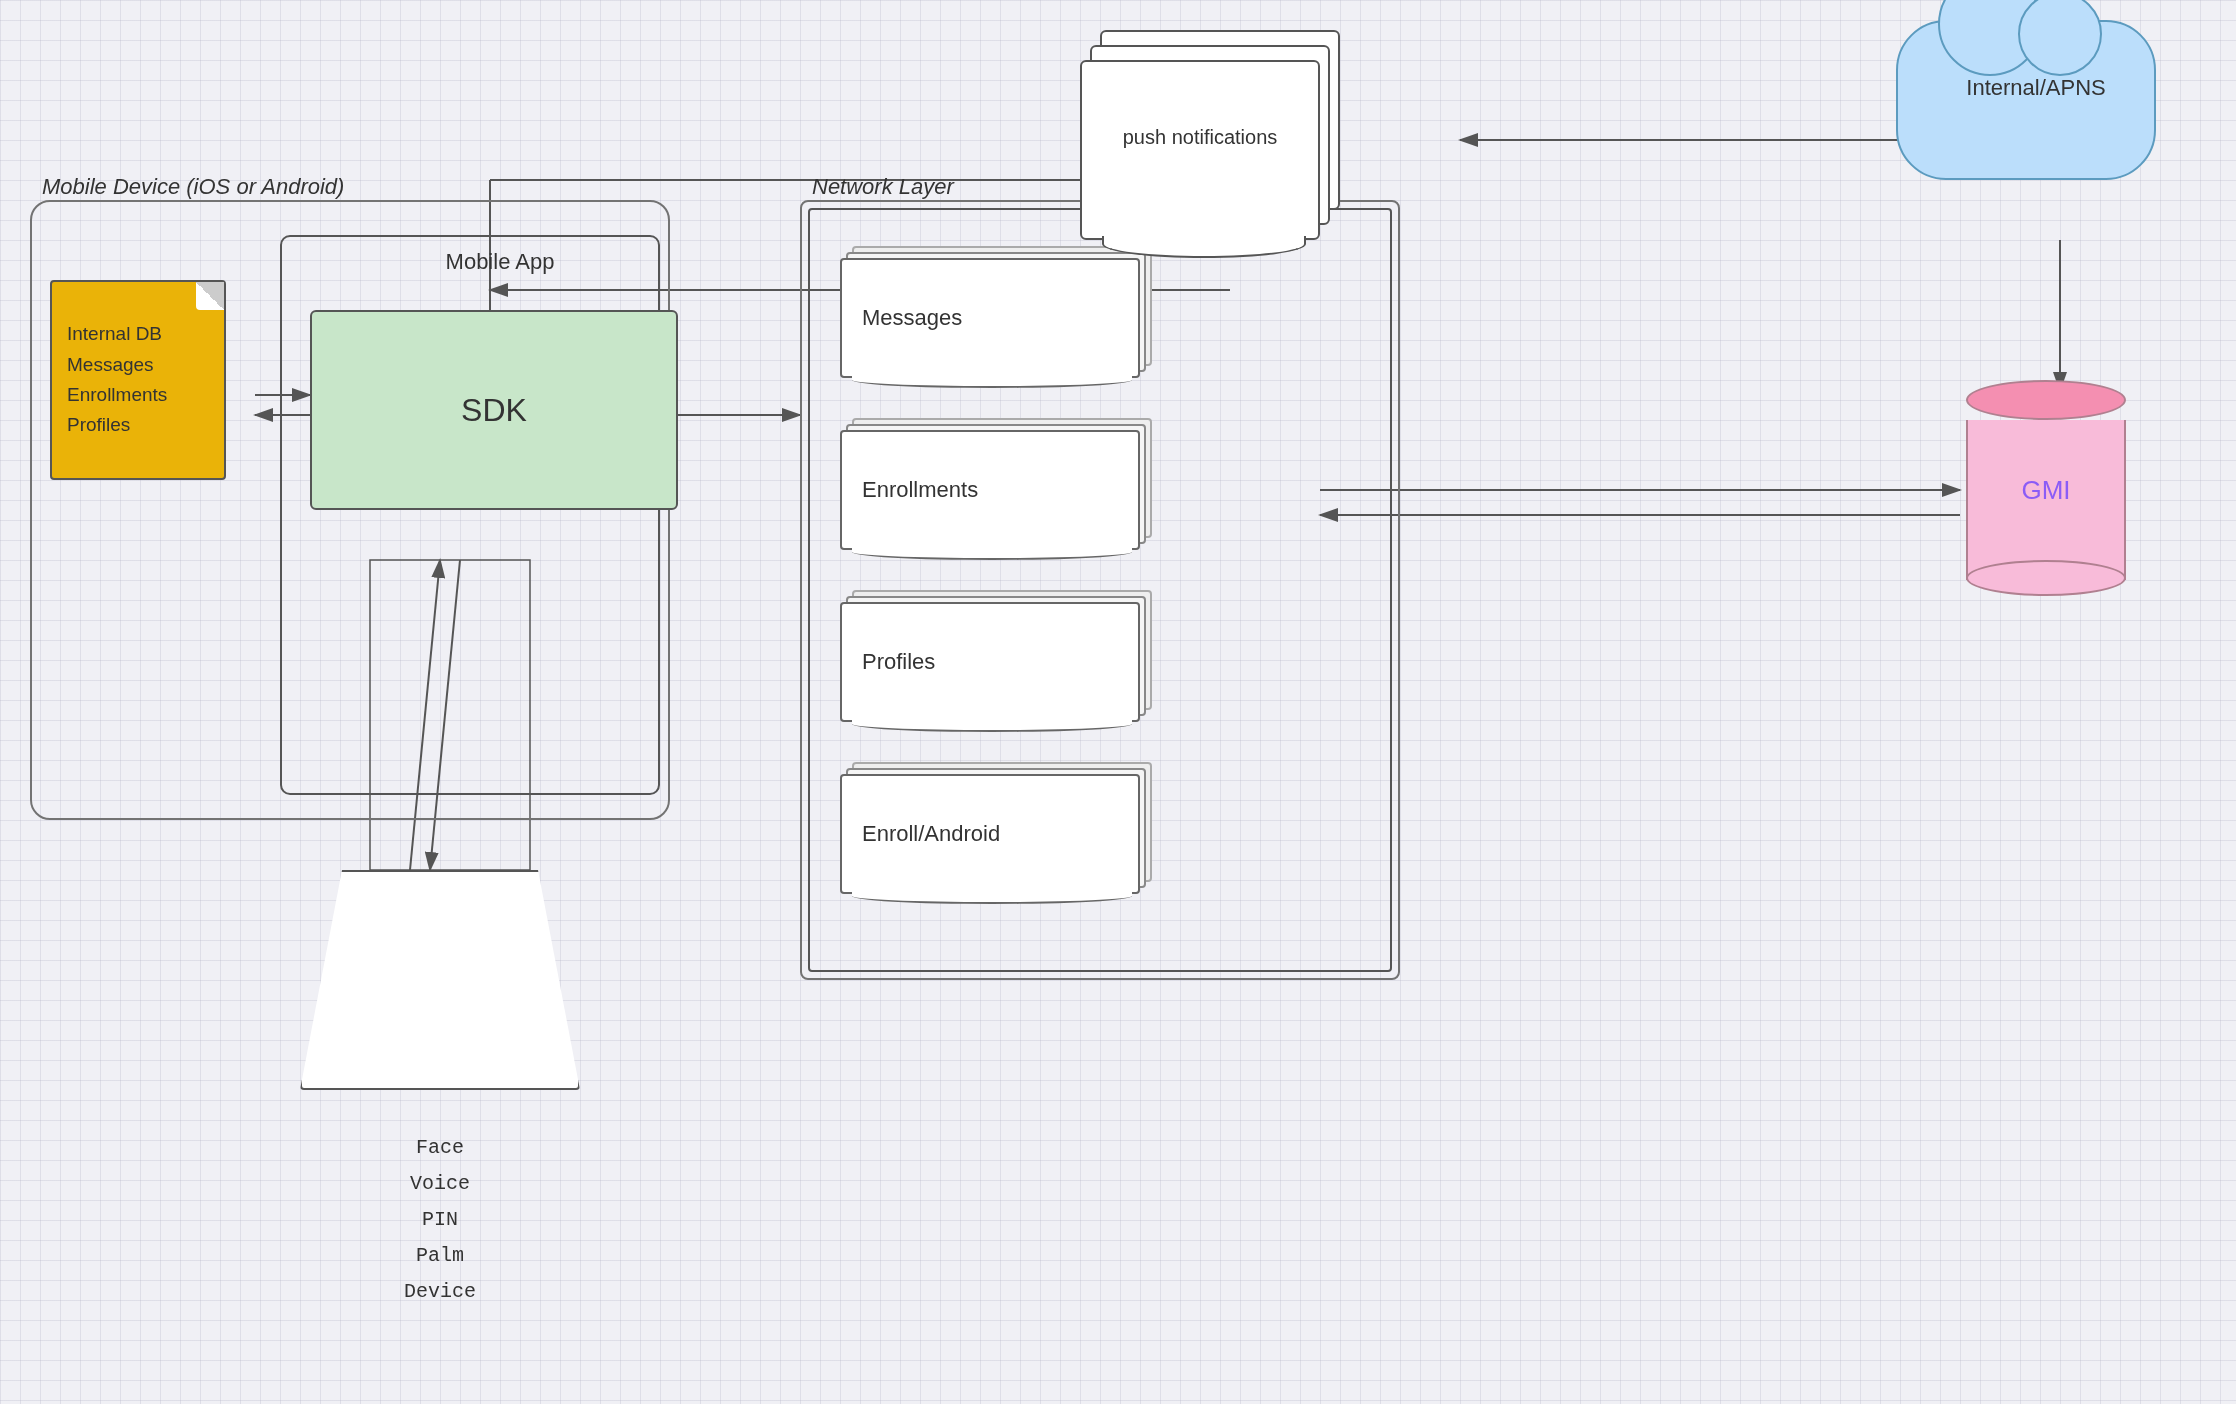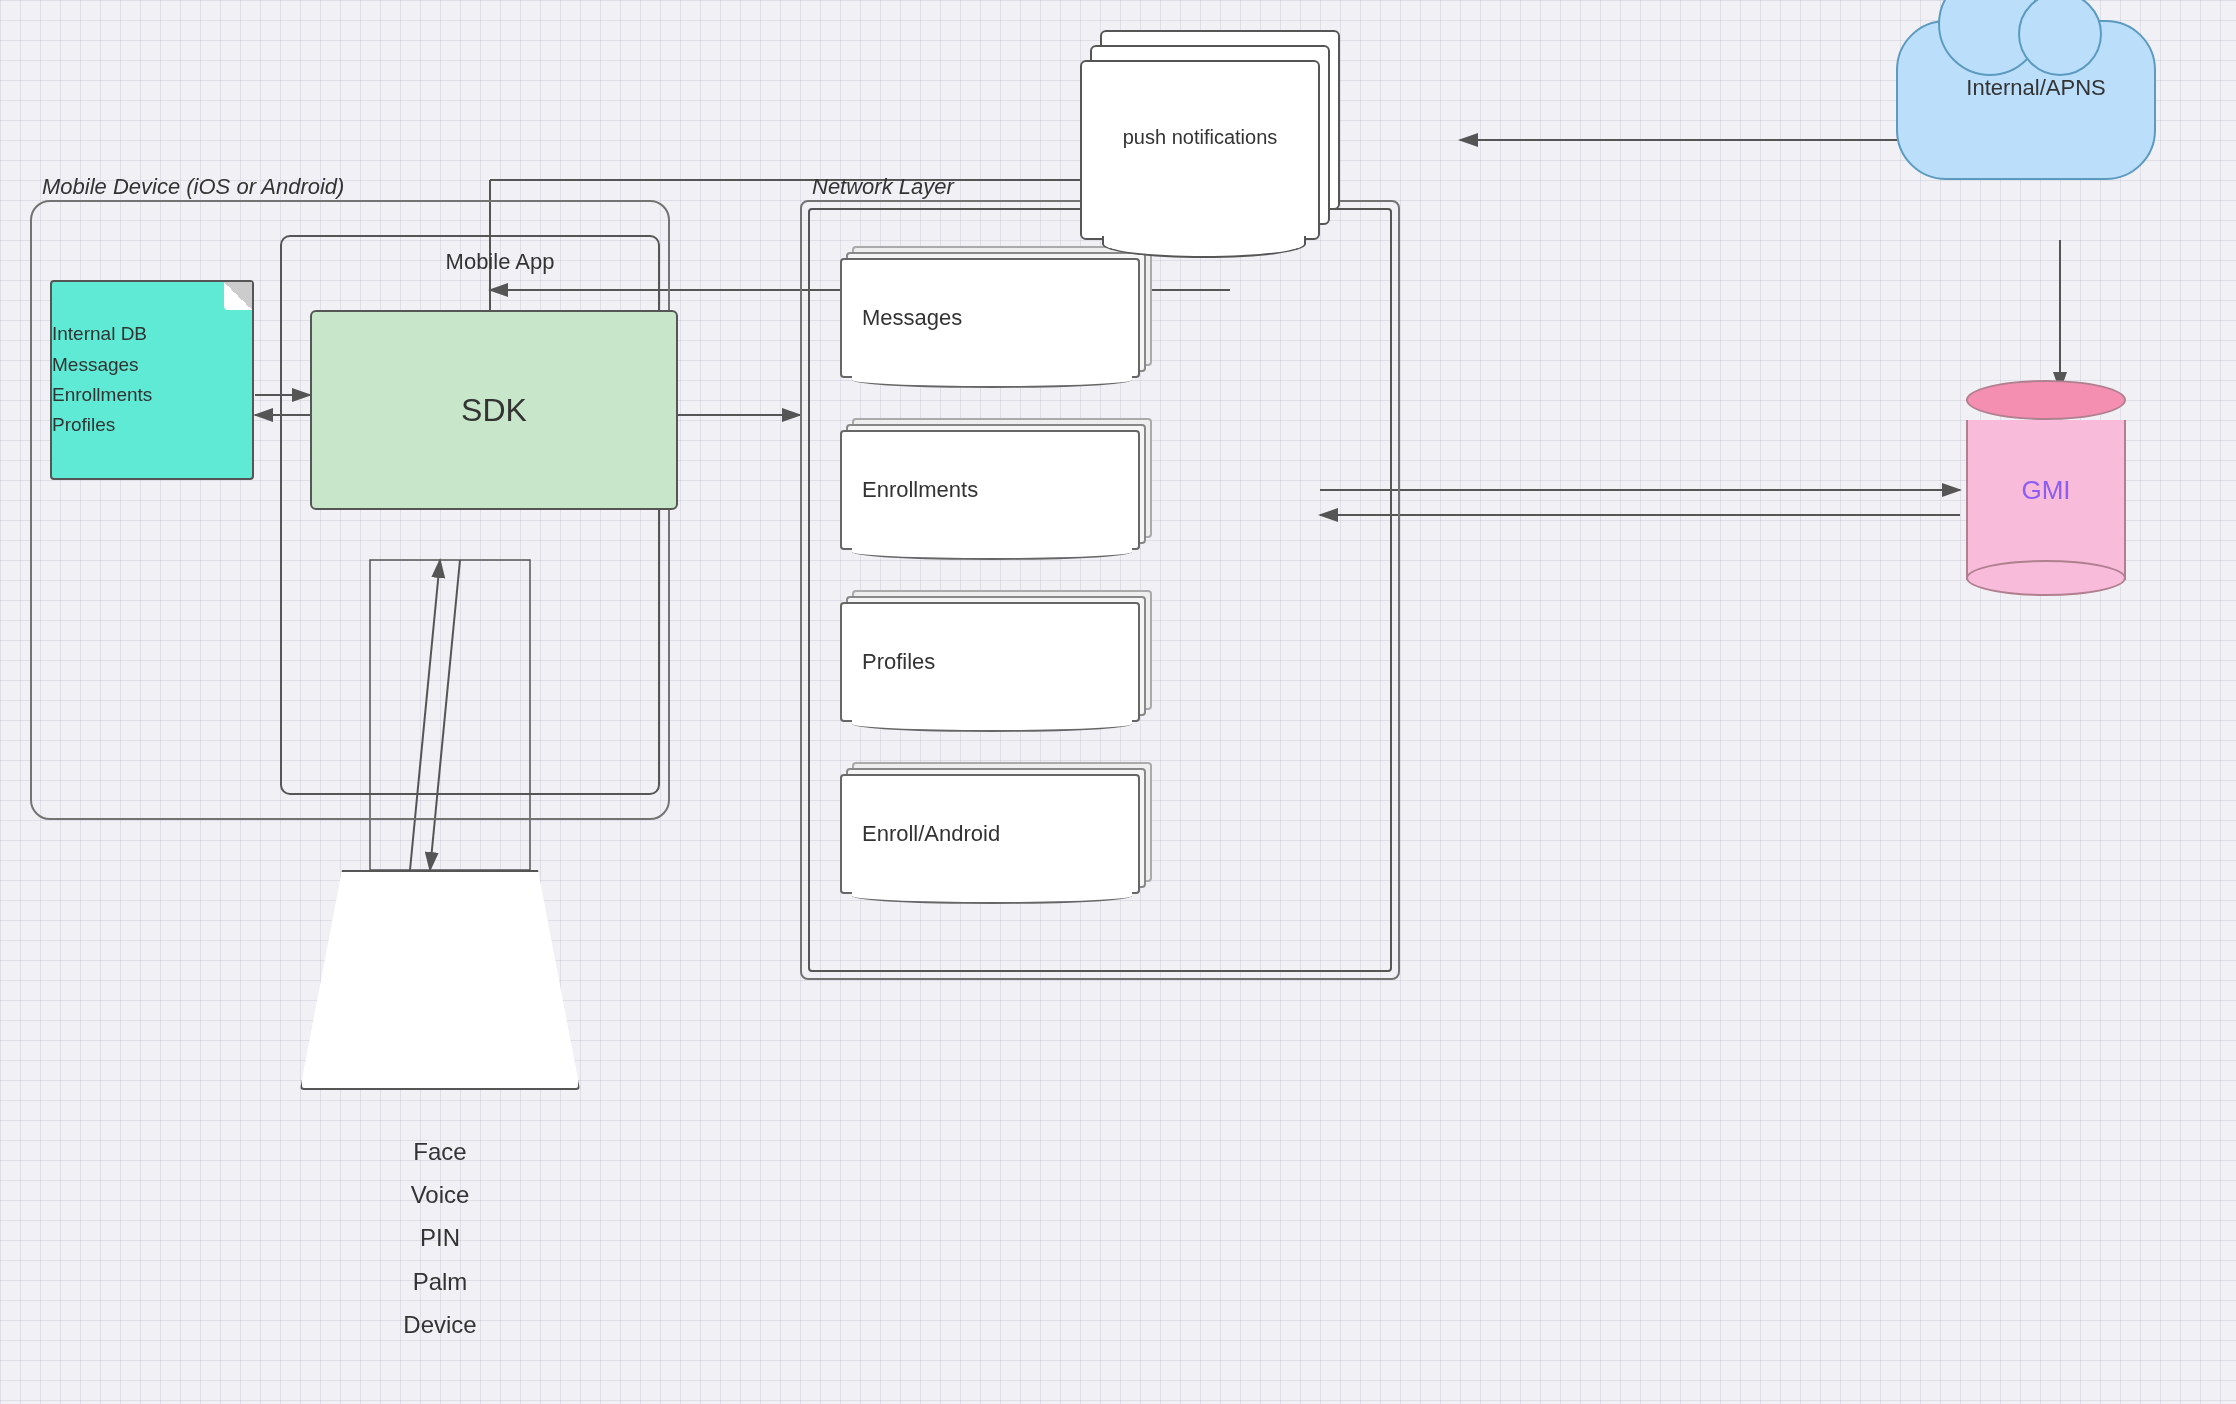--- a/index.html
+++ b/index.html
@@ -34,29 +34,30 @@
       font-size: 22px;
       color: #333;
       font-style: italic;
     }
 
     
     .internal-db-box {
       position: absolute;
       left: 50px;
       top: 280px;
-      width: 204px;
+      width: 176px;
       height: 200px;
       border: 2px solid #555;
       border-radius: 4px;
-      background: #5eead4;
+      background: #eab308;
       display: flex;
       flex-direction: column;
       align-items: flex-start;
       justify-content: center;
+      padding: 15px;
     }
     
     .internal-db-box::before {
       content: '';
       position: absolute;
       top: 0; right: 0;
       width: 28px; height: 28px;
       background: linear-gradient(225deg, #ccc 50%, white 50%);
       border-bottom-left-radius: 4px;
     }
@@ -343,25 +344,26 @@
       border: 2px solid #555;
       border-radius: 4px;
       clip-path: polygon(15% 0%, 85% 0%, 100% 100%, 0% 100%);
       display: flex;
       align-items: center;
       justify-content: center;
       flex-direction: column;
       margin: 0 auto;
     }
     .bio-text {
-      font-size: 24px;
+      font-size: 20px;
       color: #333;
       line-height: 1.8;
       text-align: center;
       margin-top: 40px;
+      font-family: Liberation Mono, monospace;
     }
 
     svg.arrows-layer {
       position: absolute;
       top: 0; left: 0;
       width: 2236px;
       height: 1404px;
       pointer-events: none;
     }
   </style>

